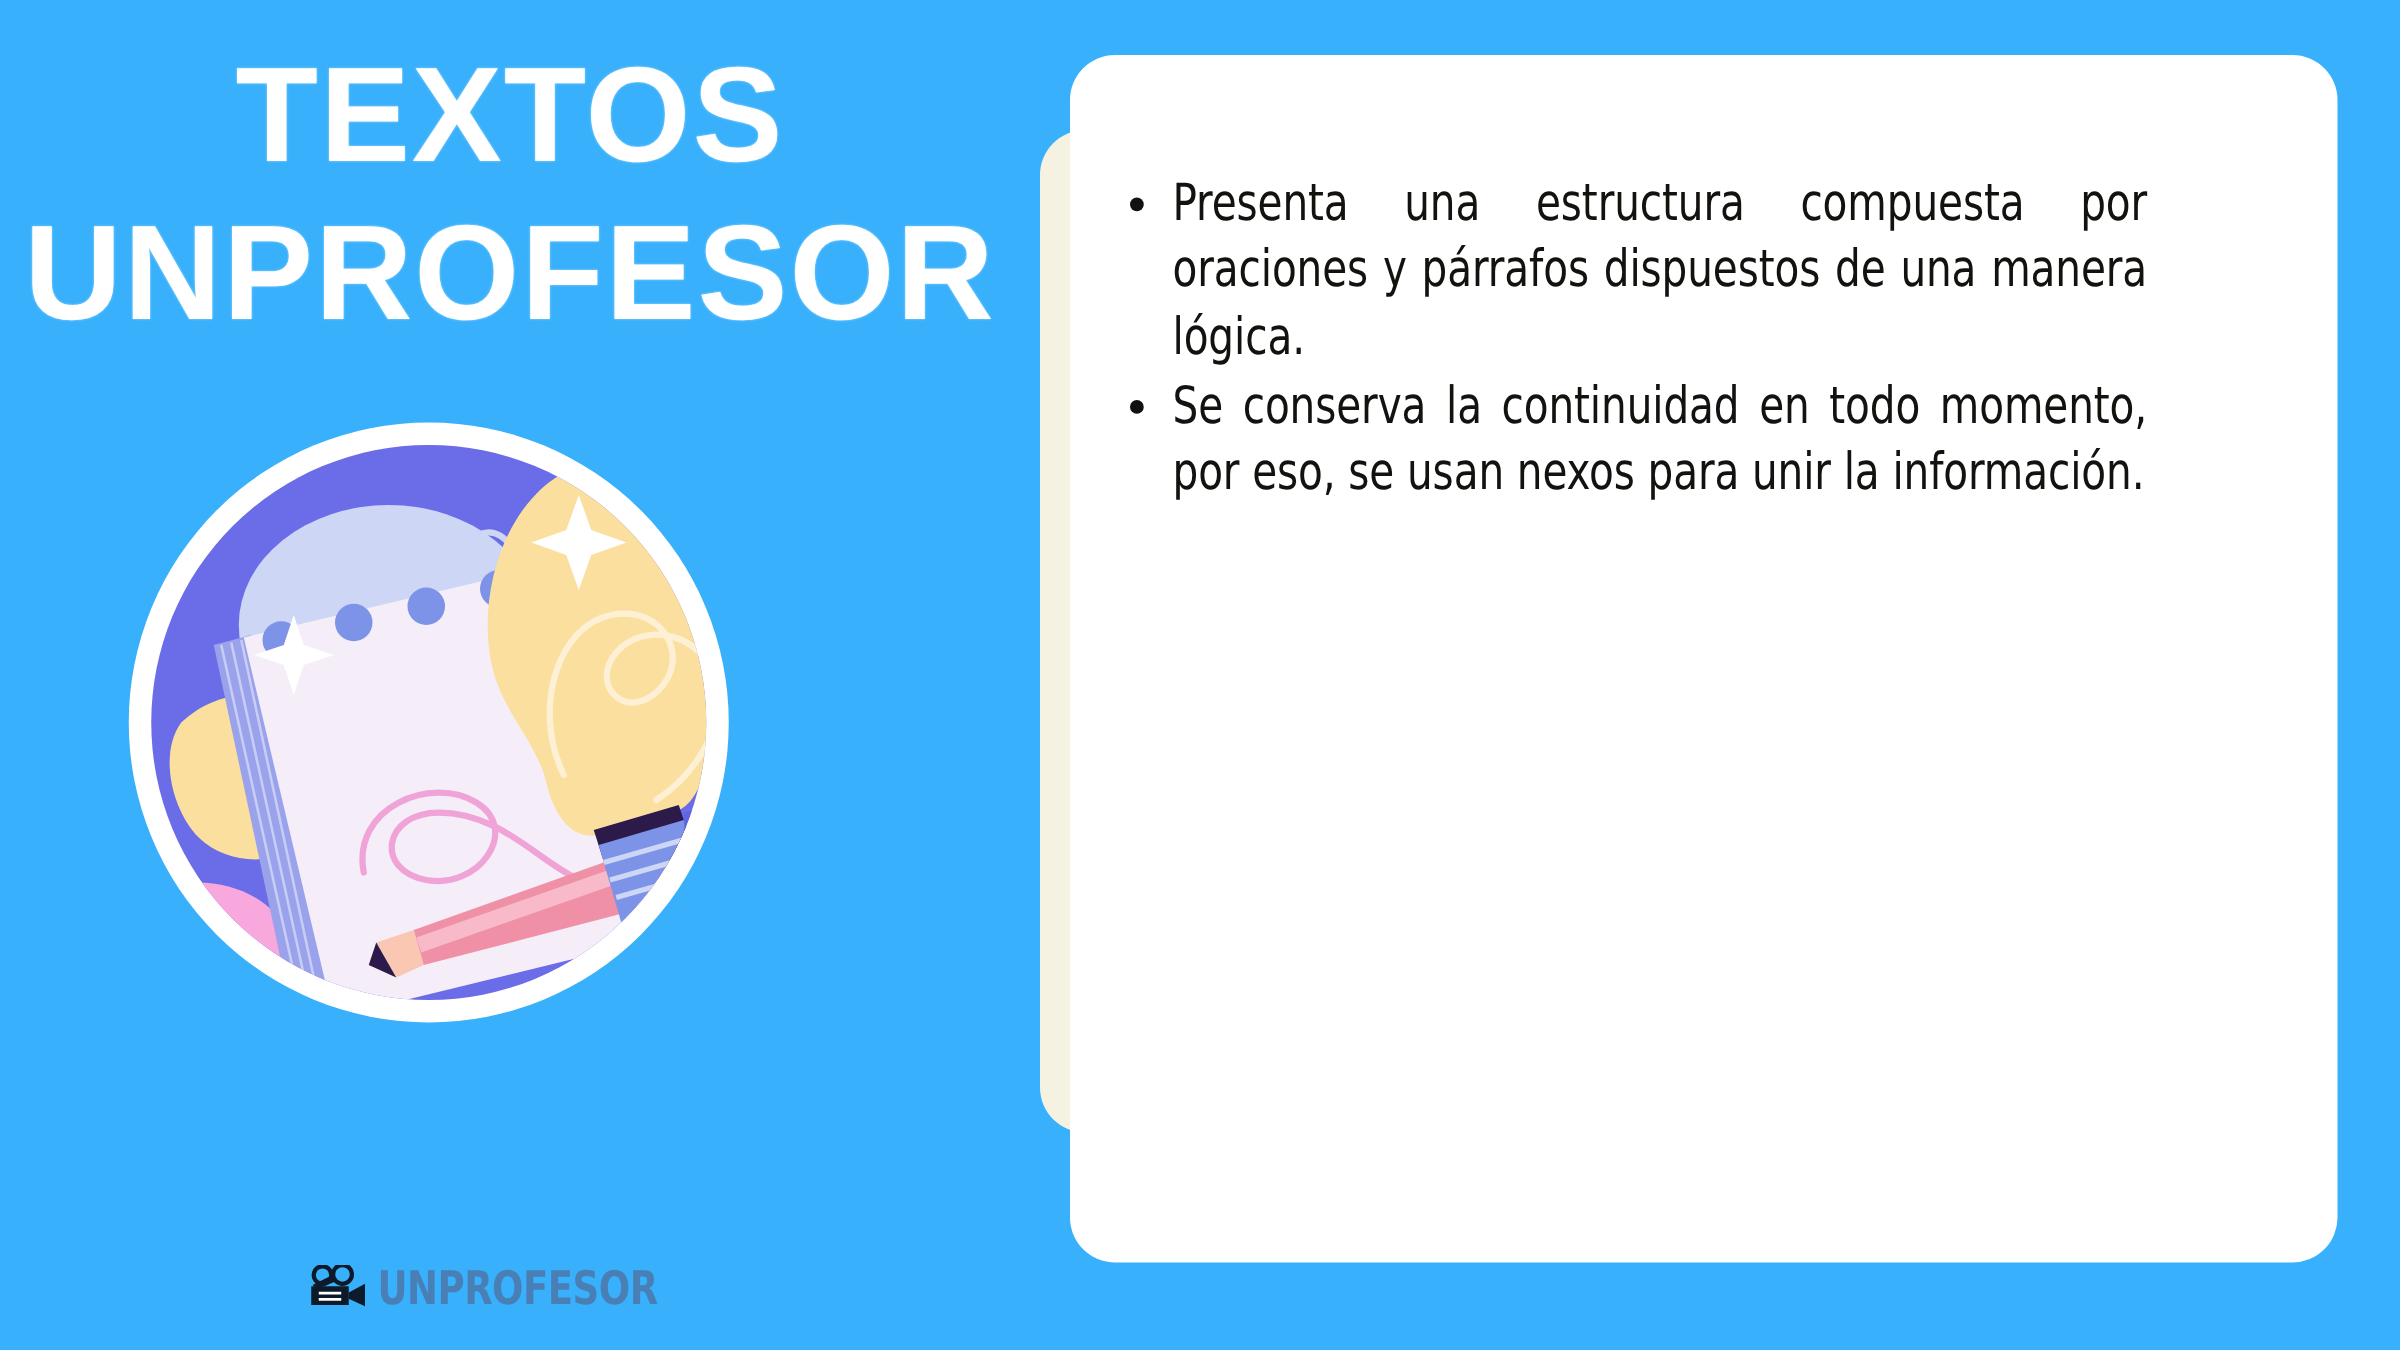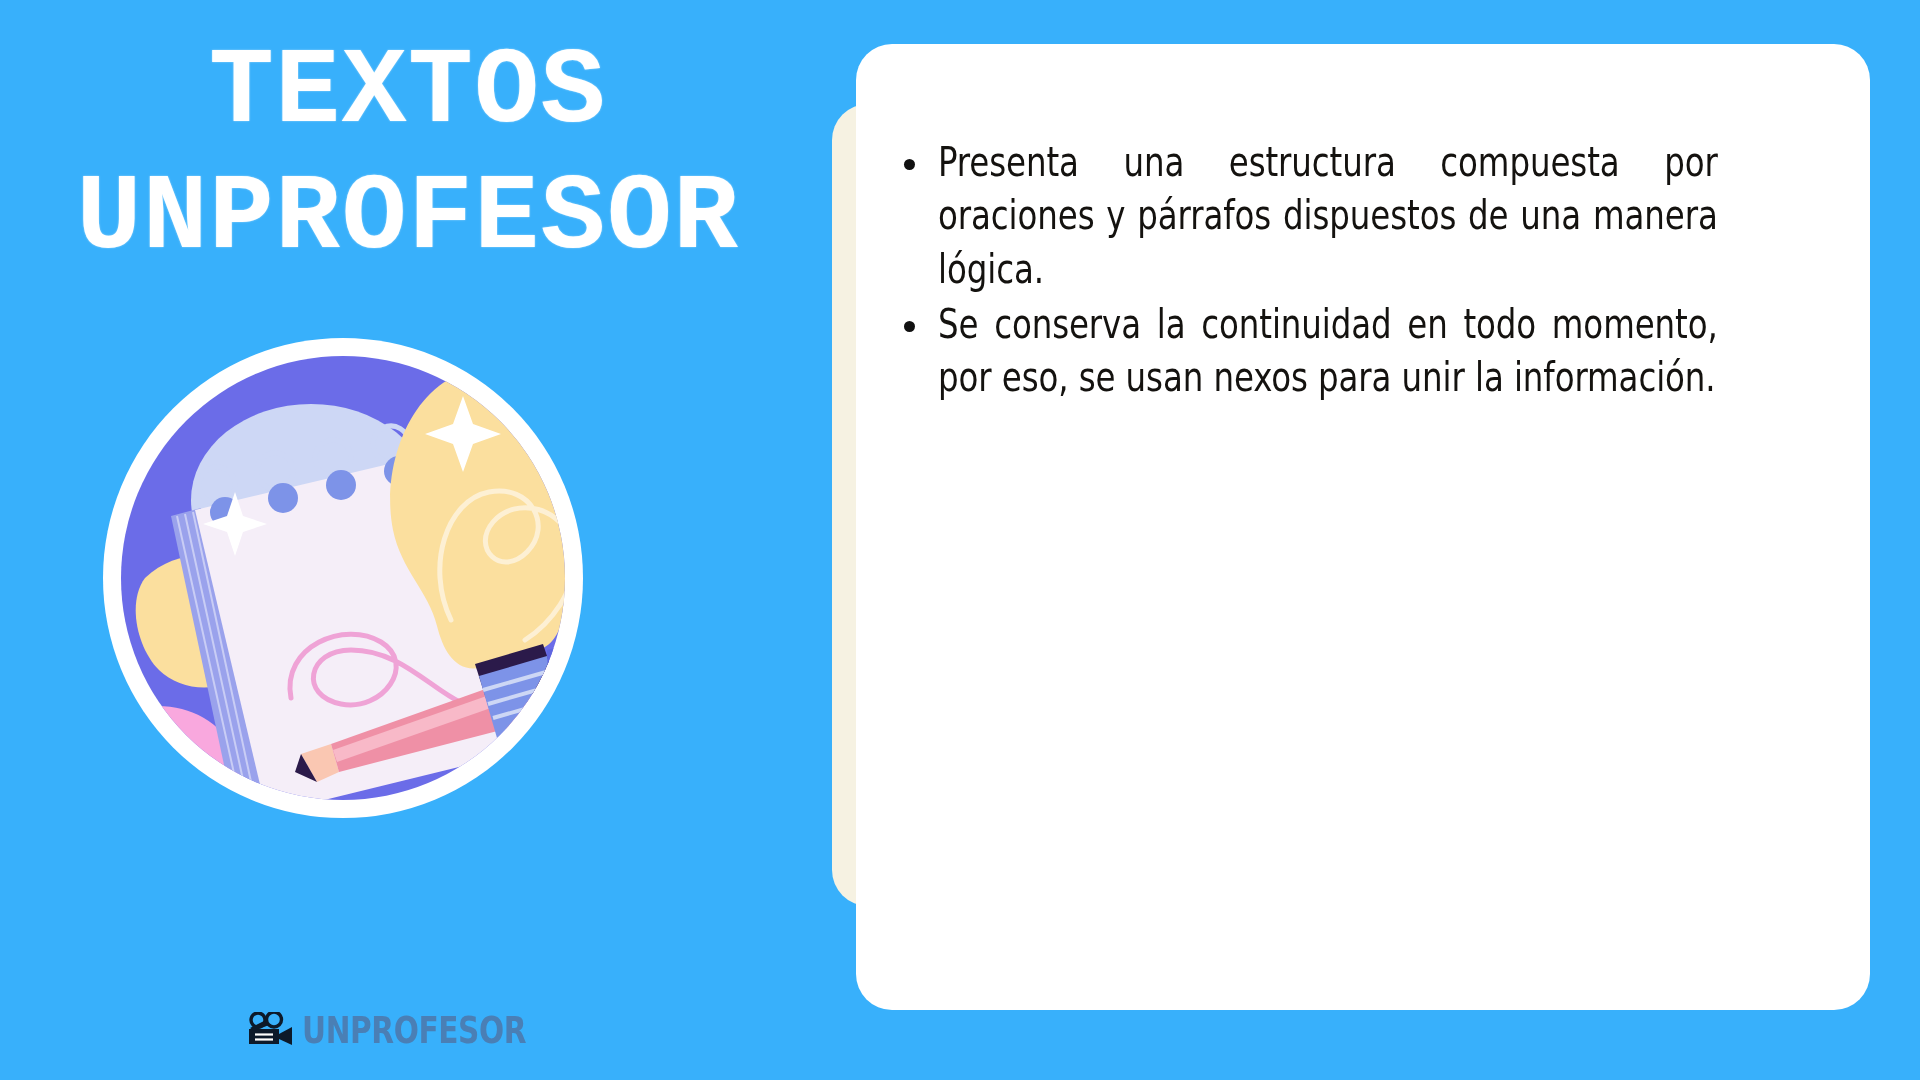--- a/index.html
+++ b/index.html
@@ -25,21 +25,21 @@
   #title-block {
     position:absolute;
     left:0; top:38px;
     width:830px;
     text-align:center;
     padding-right:14px;
   }
   .title-line {
     display:block;
     color:#ffffff;
-    font-family:Liberation Mono, monospace;
+    font-family:Liberation Sans, sans-serif;
     font-weight:bold;
     letter-spacing:1.5px;
     line-height:1.0;
     text-shadow:0 0 2px rgba(255,255,255,0.55);
   }
   #title-line-1 { font-size:108px; }
   #title-line-2 { font-size:108px; margin-top:18px; }
 
   
   #illustration {

